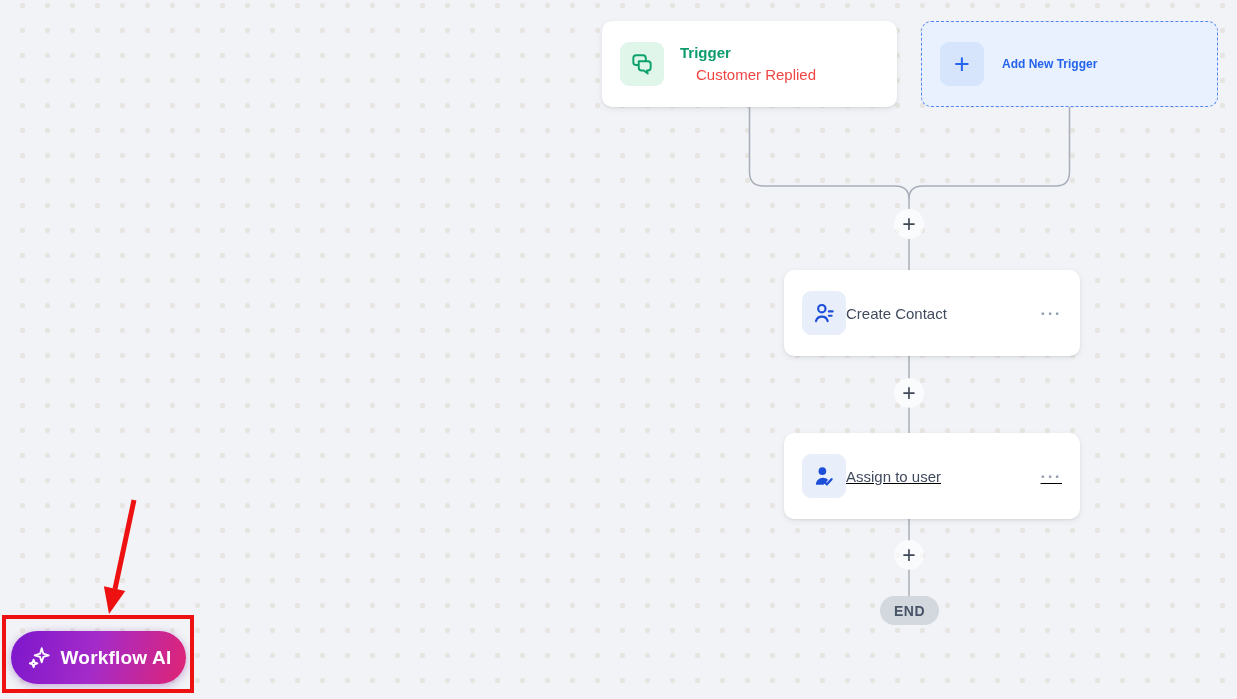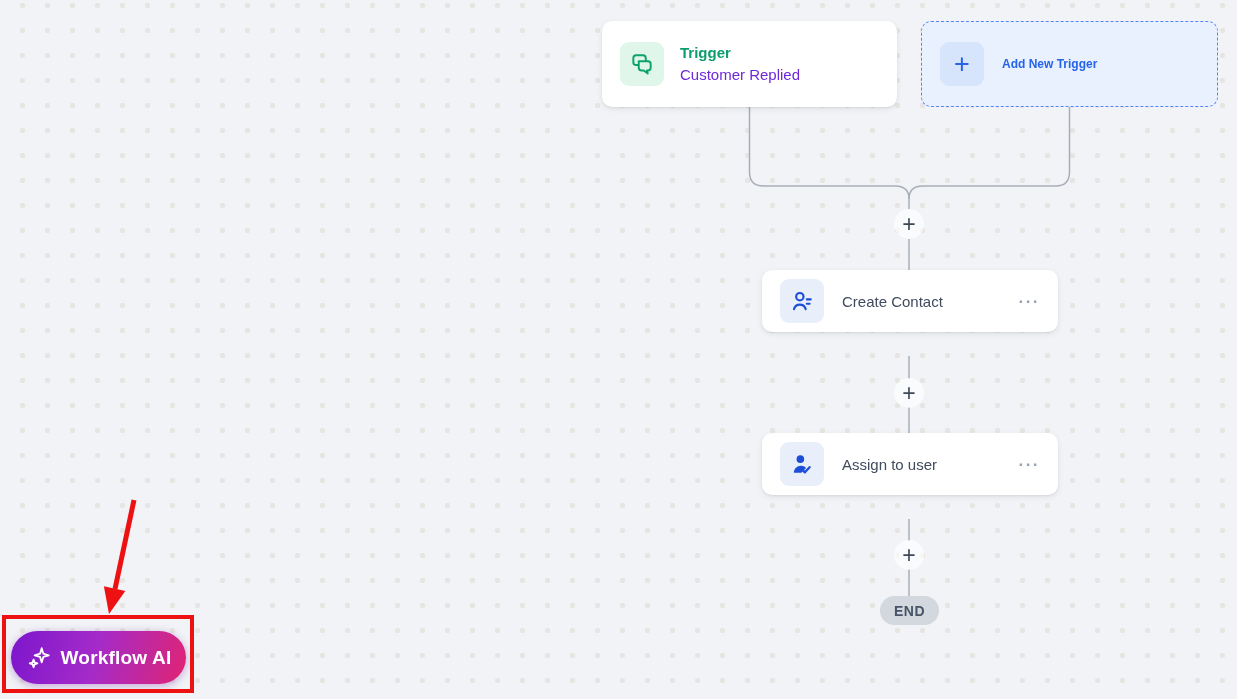--- a/index.html
+++ b/index.html
@@ -18,30 +18,30 @@
     display:flex;align-items:center;padding:0 18px;box-sizing:border-box;
   }
   .icon-square{
     width:44px;height:44px;border-radius:9px;flex:0 0 auto;
     display:flex;align-items:center;justify-content:center;
   }
   .trigger-card{left:602px;top:21px;width:295px;height:86px;gap:16px;}
   .trigger-icon-square{background:#e1f6ea;}
   .trigger-texts{display:flex;flex-direction:column;line-height:1.45;}
   .trigger-title{color:#0d9c6d;font-size:15px;font-weight:700;}
-  .trigger-subtitle{color:#6d28d9;font-size:15px;}
+  .trigger-subtitle{color:#ef4444;font-size:15px;margin-left:16px;}
   .add-trigger-card{
     position:absolute;left:921px;top:21px;width:297px;height:86px;z-index:2;
     background:#e9f1fe;border:1.5px dashed #5285f5;border-radius:10px;
     display:flex;align-items:center;gap:18px;padding:0 18px;box-sizing:border-box;cursor:pointer;
   }
   .add-trigger-plus-square{background:#d6e4fc;color:#2563eb;font-size:27px;font-weight:400;}
   .add-trigger-label{color:#2563eb;font-size:12px;font-weight:700;}
-  .action-card{left:762px;top:270px;width:296px;height:62px;gap:18px;}
-  .action-card.assign{top:433px;}
+  .action-card{left:784px;top:270px;width:296px;height:86px;}
+  .action-card.assign{top:433px;text-decoration:underline;}
   .action-icon-square{background:#e9eefb;}
   .action-label{color:#414b5e;font-size:15px;flex:1;}
   .menu-dots{color:#98a2b3;font-size:17px;font-weight:700;letter-spacing:1.5px;cursor:pointer;line-height:1;}
   .plus-connector{
     position:absolute;width:30px;height:30px;border-radius:50%;z-index:2;
     background:rgba(255,255,255,.65);
     display:flex;align-items:center;justify-content:center;
     color:#3e4857;font-size:23px;font-weight:400;cursor:pointer;line-height:1;
   }
   .end-pill{

